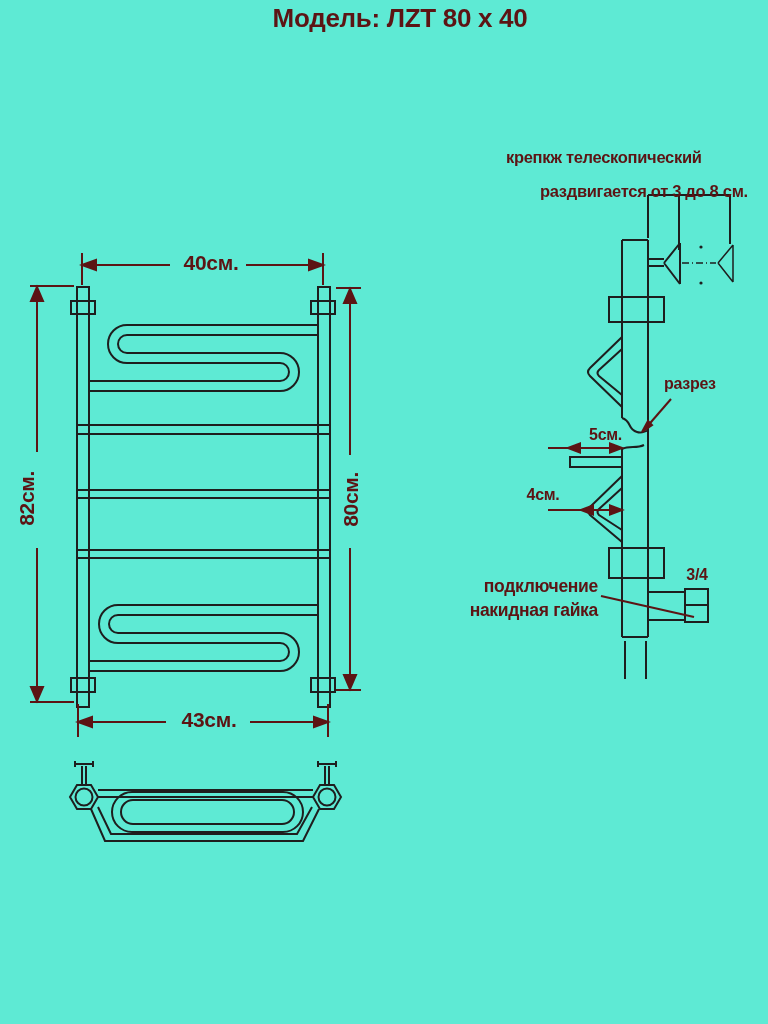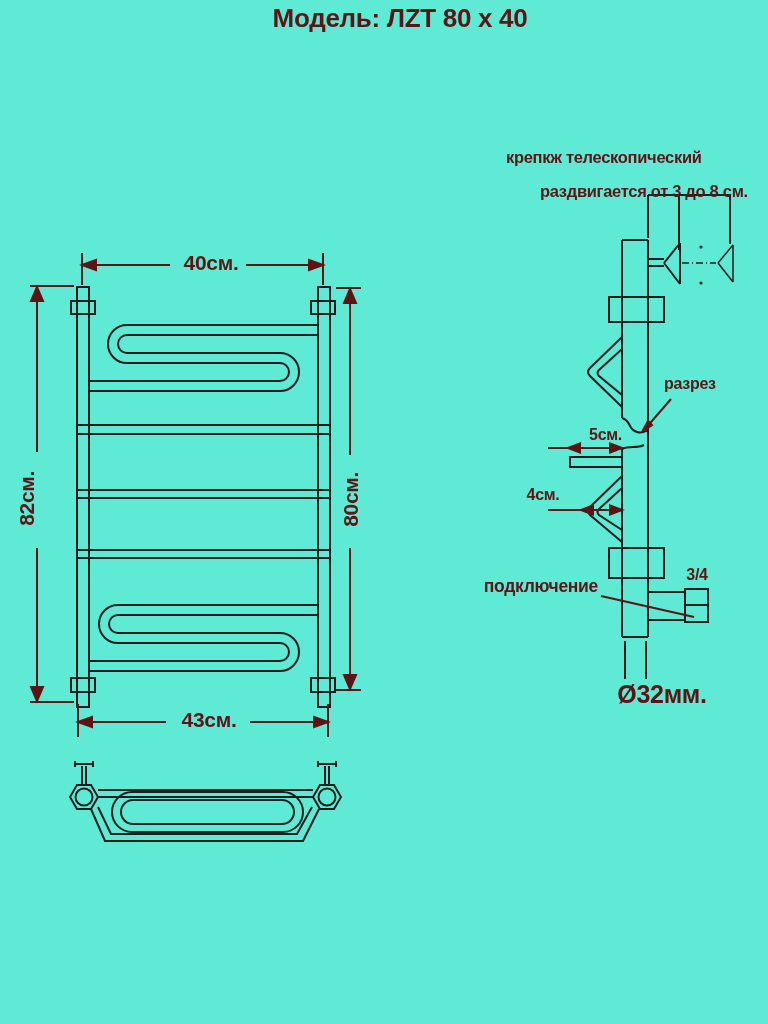--- a/index.html
+++ b/index.html
@@ -169,17 +169,17 @@
 
   <div class="lbl t-ann" style="left:664px;top:375px;">разрез</div>
 
   <div class="lbl t-ann c" style="left:568px;top:426px;width:54px;text-align:right;">5см.</div>
 
   <div class="lbl t-ann c" style="left:518px;top:486px;width:50px;">4см.</div>
 
   <div class="lbl t-ann c" style="left:679px;top:566px;width:36px;text-align:center;">3/4</div>
 
   <div class="lbl t-conn r" style="left:438px;top:575px;width:160px;">подключение</div>
+  <div class="lbl t-conn r" style="left:438px;top:599px;width:160px;">накидная гайка</div>
 
-  <div class="lbl t-dia c" style="left:602px;top:681px;width:120px;">Ø32мм.</div>
 
 
 </div>
 
 </body></html>

